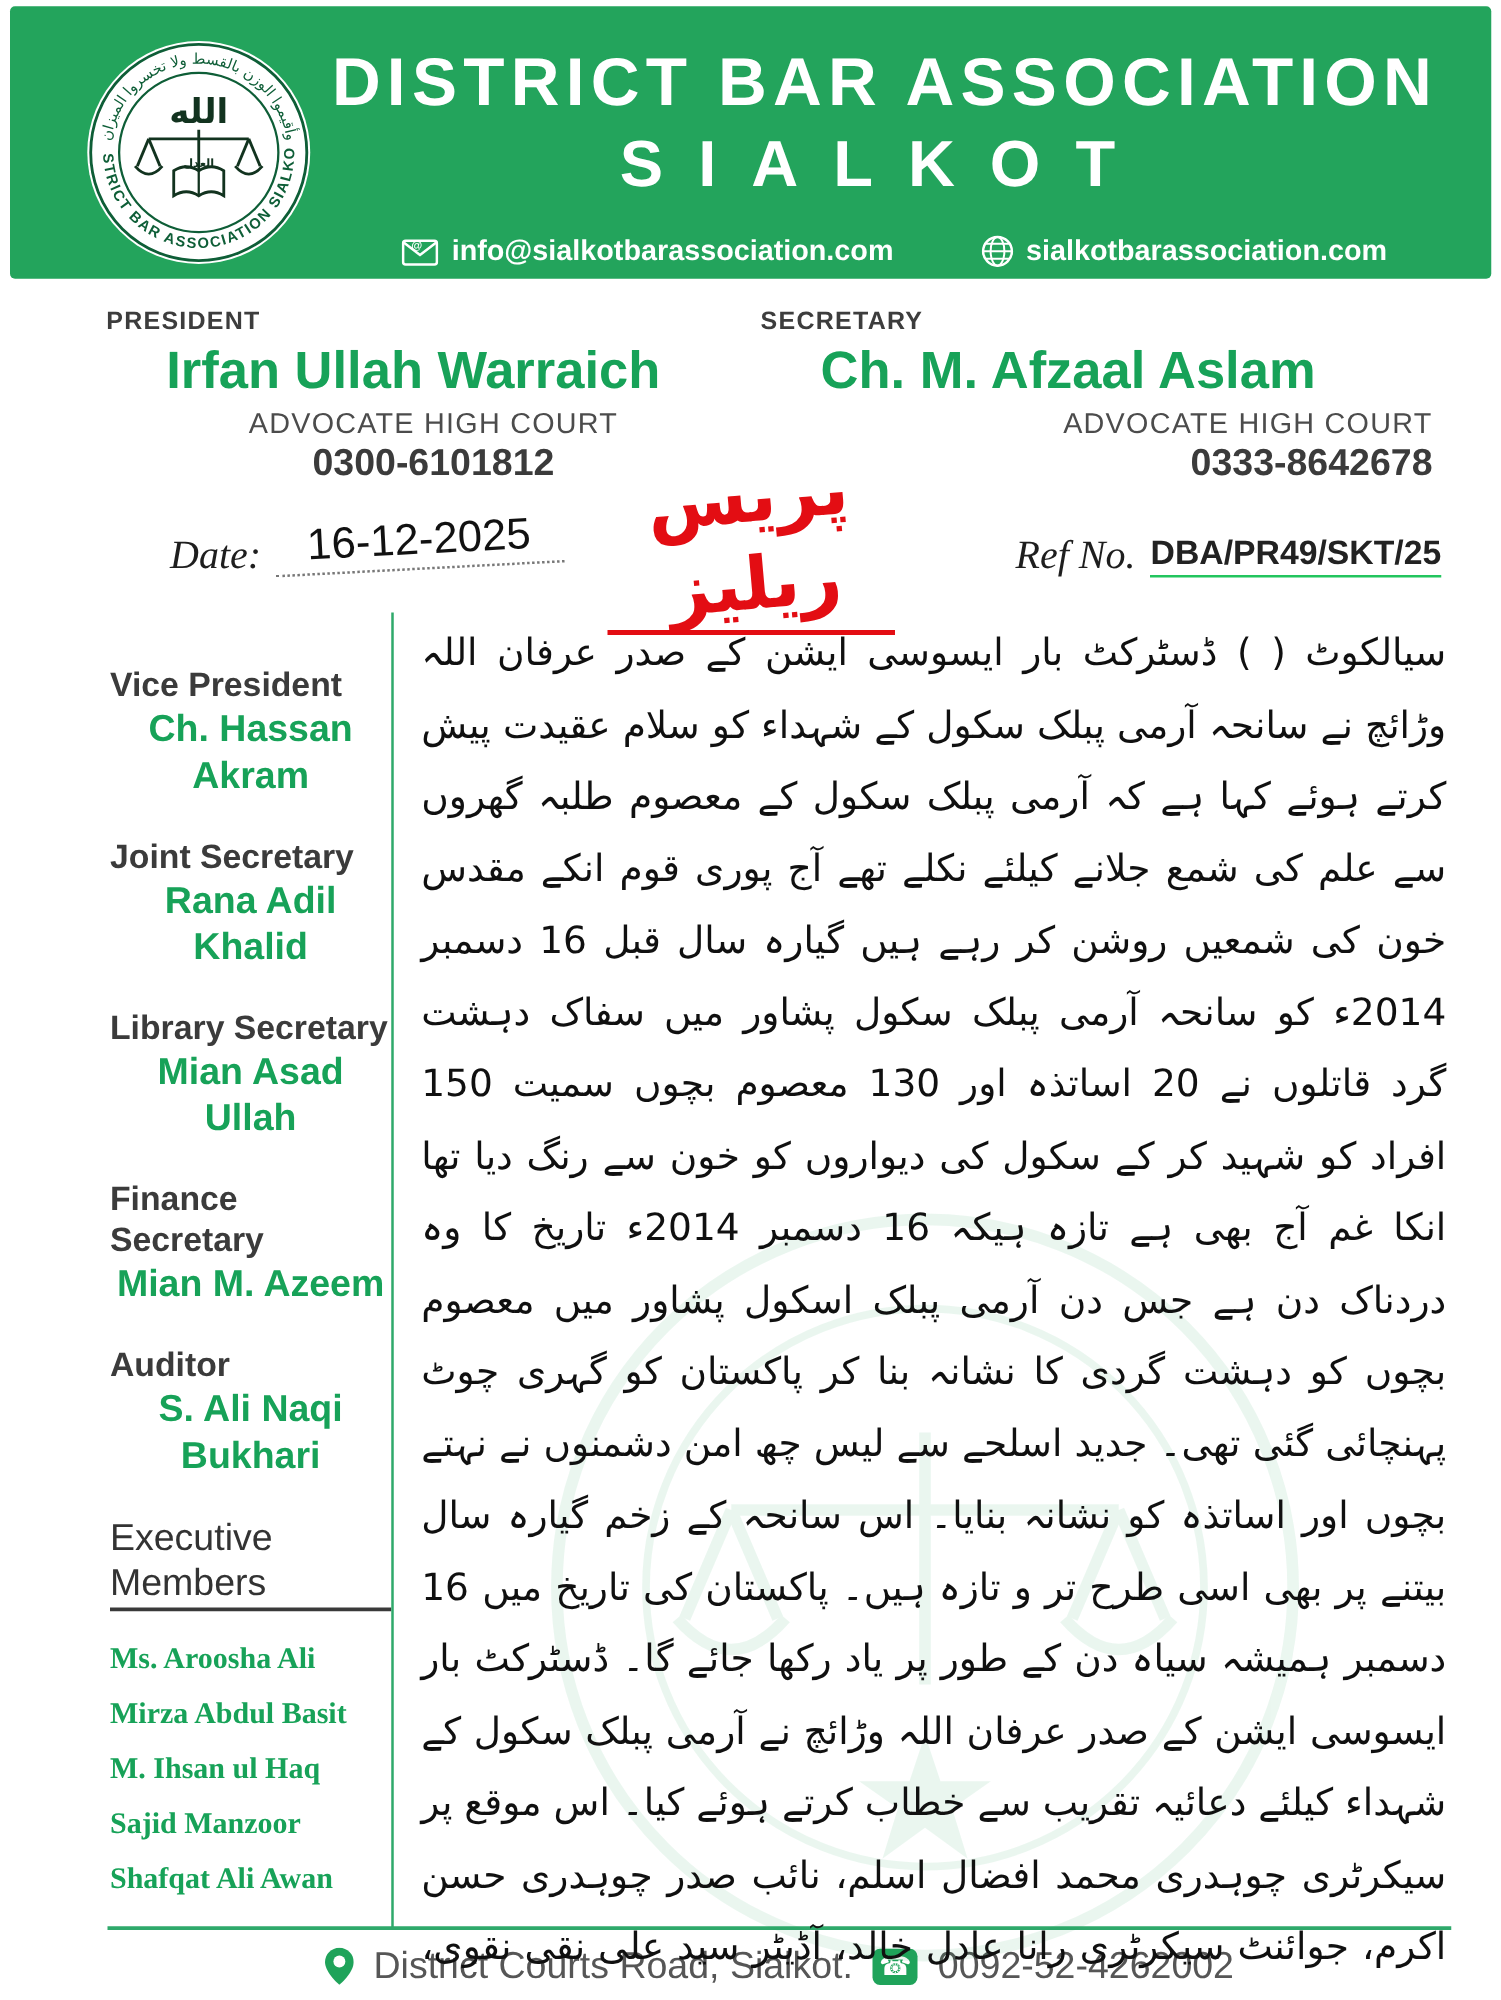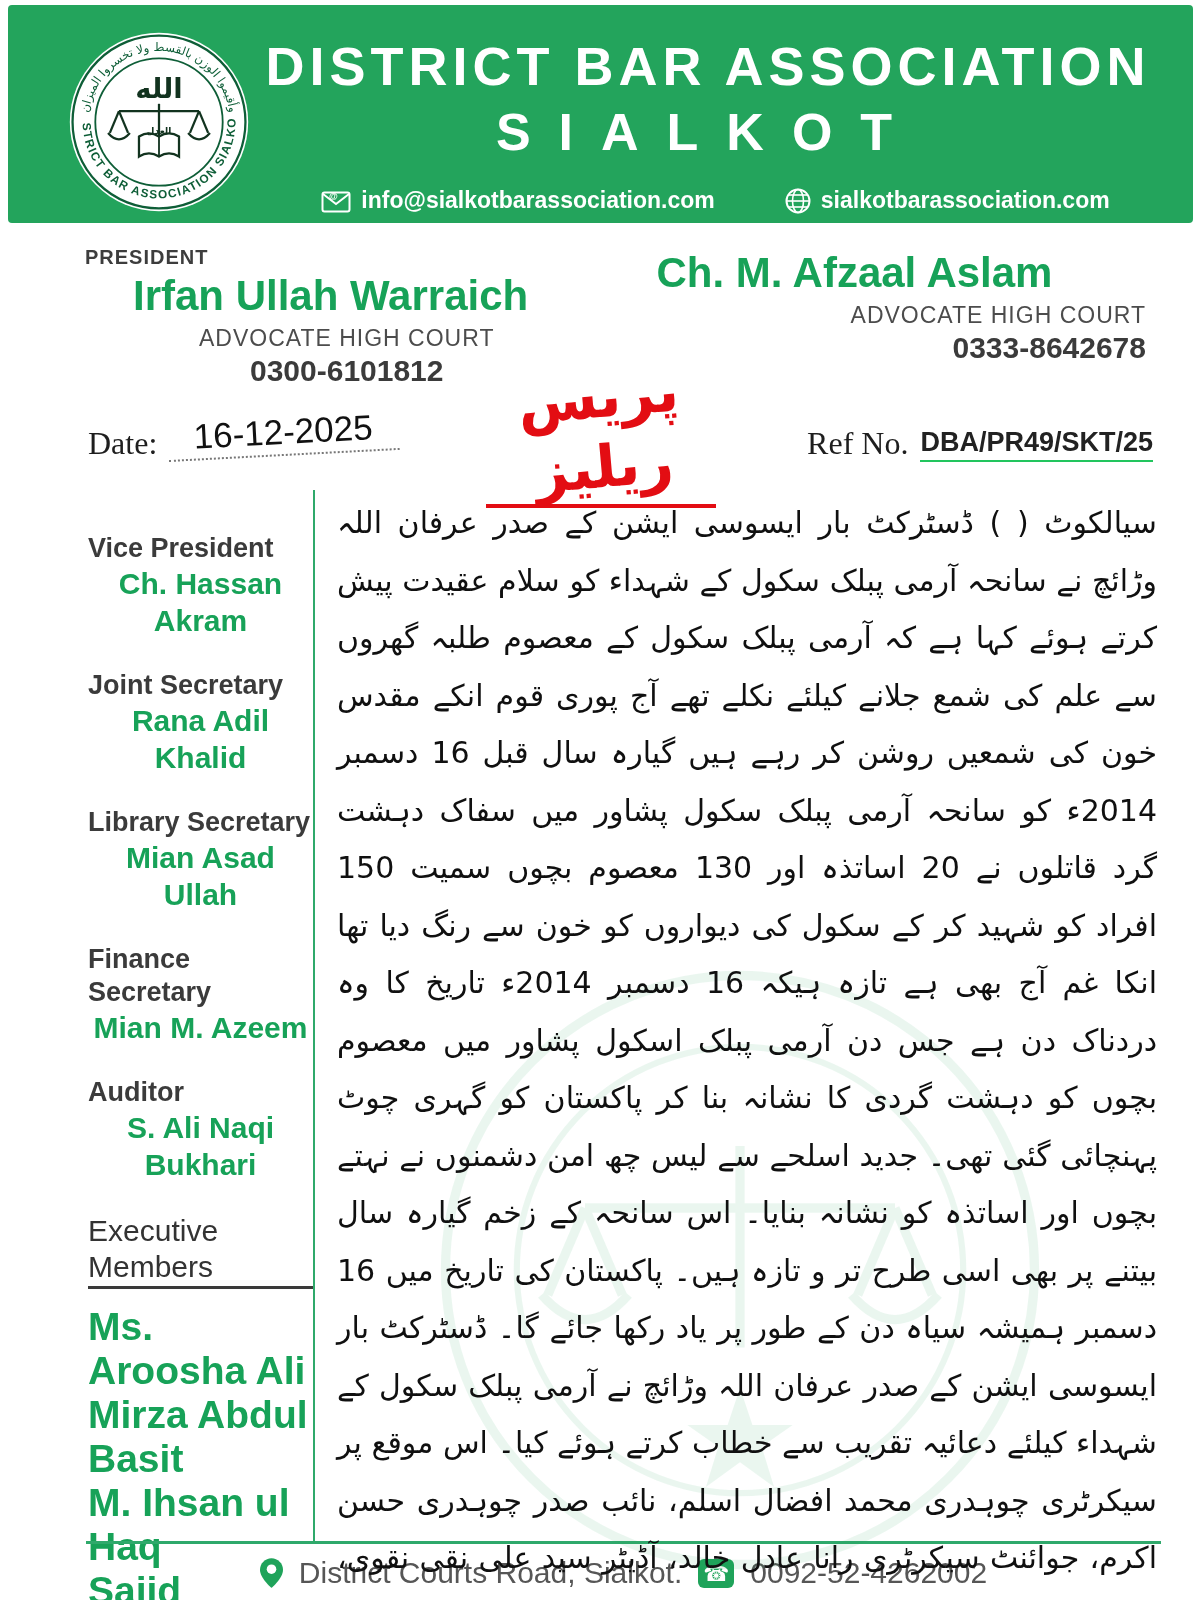--- a/index.html
+++ b/index.html
@@ -23,39 +23,39 @@
   .officer-name { font-size:42px; font-weight:bold; color:#17a258; line-height:54px;margin-left:48px; }
   .officer-title { font-size:23px; color:#4c4c4c; letter-spacing:1px; margin-top:2px; }
   .officer-phone { font-size:30px; font-weight:800; color:#3b3b3b; margin-top:2px; }
   .officer-left .officer-title, .officer-left .officer-phone { text-align:center; }
   .officer-right { width:575px; }
   .officer-right .officer-title, .officer-right .officer-phone { text-align:right; }
 
   
   .meta-row { position:absolute; top:418px; left:88px; right:48px; display:flex; justify-content:space-between; align-items:flex-end; }
   .date-group, .ref-group { display:flex; align-items:flex-end; gap:12px; }
-  .meta-label { font-family:"Liberation Serif", serif; font-size:32px; color:#1e1e1e; }
+  .meta-label { font-family:"Liberation Serif", serif; font-style:italic; font-size:32px; color:#1e1e1e;margin-left:48px; }
   .date-value { font-size:35px; color:#111; padding:0 26px 2px 26px; border-bottom:2px dotted #777;
     transform:rotate(-3deg); transform-origin:left bottom; }
   .ref-value { font-size:27px; font-weight:600; color:#222; border-bottom:2px solid #22c55e; padding-bottom:2px; }
   .press-release { position:absolute; top:362px; left:50%; transform:translateX(-50%); text-align:center; width:260px; }
   .press-release-text { display:inline-block; font-size:58px; font-weight:bold; color:#e30d13;
     font-family:"DejaVu Sans", sans-serif; transform:rotate(-5deg); line-height:70px; }
   .press-release-bar { width:230px; height:4px; background:#e30d13; margin:2px auto 0 auto; }
 
   
   .content { position:absolute; top:490px; left:88px; right:36px; height:1052px; display:flex; }
   .sidebar { width:225px; padding-top:42px; flex:none; }
   .officer-entry { margin-bottom:30px; }
   .side-label { font-size:27px; font-weight:700; color:#3b3b3b; line-height:33px; }
   .side-name { font-size:30px; font-weight:700; color:#17a258; line-height:37px;text-align:center; }
   .exec-heading { font-size:30px; font-weight:400; color:#333; line-height:36px; margin-top:8px;
     border-bottom:3px solid #3a3a3a; width:fit-content; padding-bottom:1px; }
   .exec-list { margin-top:16px; }
-  .exec-member { font-size:39px; font-weight:700; color:#17a258; line-height:44px; }
+  .exec-member { font-size:24px; font-weight:700; color:#17a258; line-height:44px;font-family:Liberation Serif, serif; }
   .divider { width:2px; background:#2fa96b; flex:none; }
   .body-col { flex:1; position:relative; padding:4px 8px 0 22px; }
   .urdu-body { direction:rtl; text-align:justify; font-family:"DejaVu Sans", sans-serif;
     font-size:30px; line-height:57.5px; color:#101010; position:relative; z-index:2; }
   .watermark { position:absolute; left:50%; top:470px; transform:translateX(-50%); opacity:0.09; z-index:1; }
 
   
   .footer { position:absolute; left:86px; right:40px; top:1541px; border-top:3px solid #2fa96b; padding-top:12px; }
   .footer-line { display:flex; justify-content:center; align-items:center; gap:16px;
     font-size:30px; color:#565656; }
@@ -131,20 +131,21 @@
   </div>
 
   <div class="officers-row">
     <div class="officer-block officer-left">
       <div class="officer-label">PRESIDENT</div>
       <div class="officer-name">Irfan Ullah Warraich</div>
       <div class="officer-title">ADVOCATE HIGH COURT</div>
       <div class="officer-phone">0300-6101812</div>
     </div>
     <div class="officer-block officer-right">
+      <div class="officer-label">SECRETARY</div>
       <div class="officer-name">Ch. M. Afzaal Aslam</div>
       <div class="officer-title">ADVOCATE HIGH COURT</div>
       <div class="officer-phone">0333-8642678</div>
     </div>
   </div>
 
   <div class="press-release">
     <span class="press-release-text">پریس ریلیز</span>
     <div class="press-release-bar"></div>
   </div>

